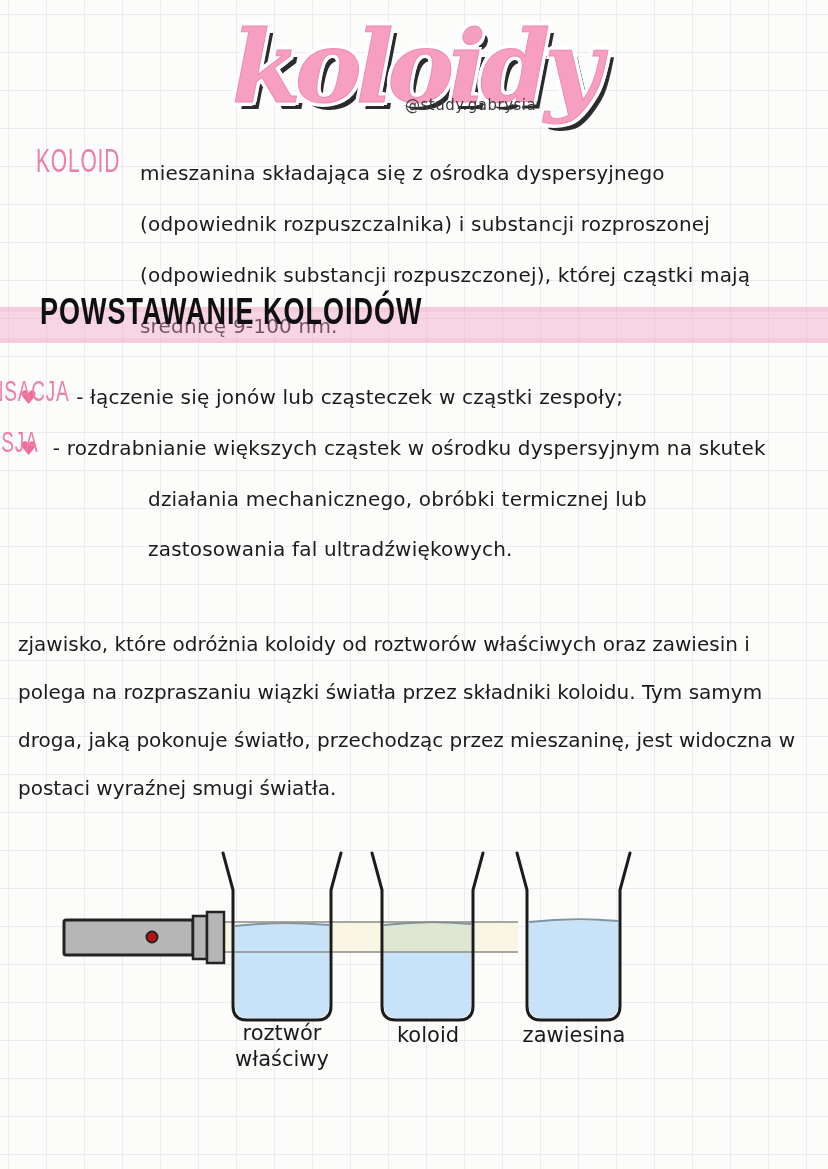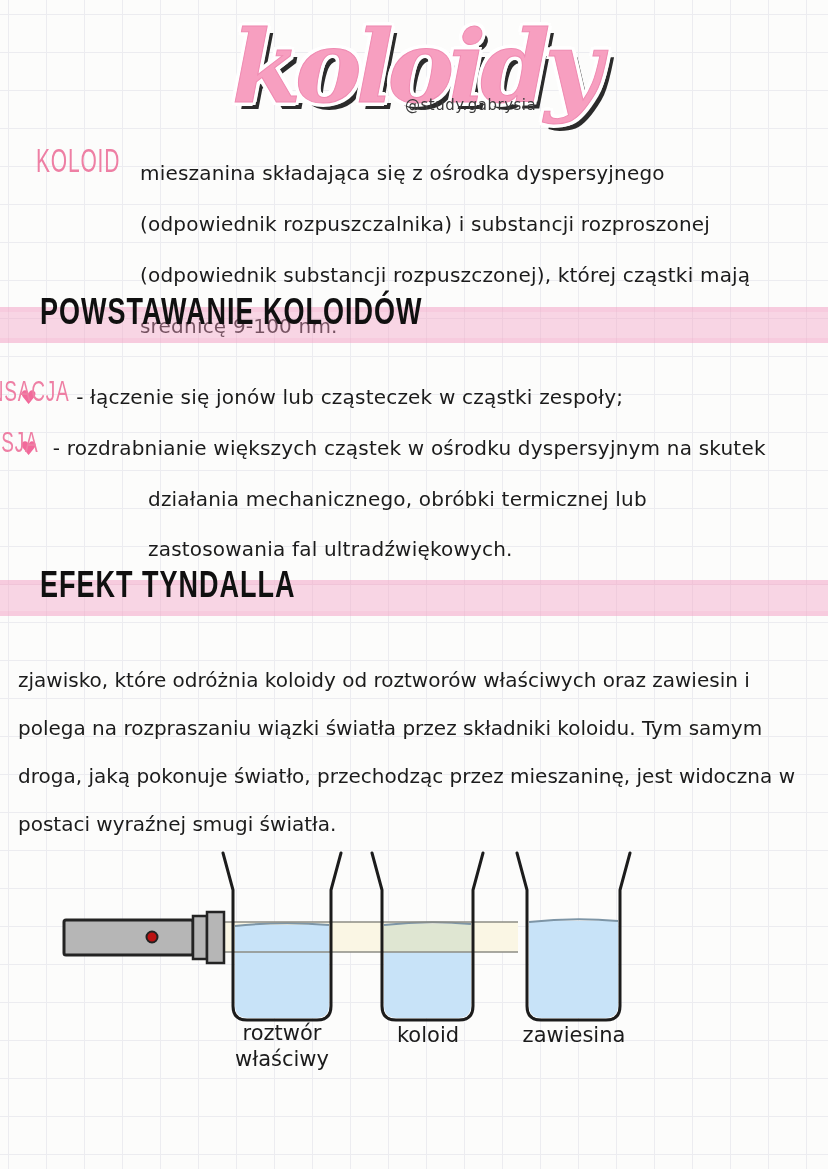--- a/index.html
+++ b/index.html
@@ -65,21 +65,21 @@
     transform:scaleY(1.35);transform-origin:left 60%;
     color:#101010;
   }
   #section1{top:296px;}
   #section2{top:569px;}
   
   .formation{position:absolute;top:372px;left:20px;width:762px;}
   .bullet{margin:0;padding-left:128px;text-indent:-128px;line-height:50px;font-size:20px;}
   .heart{color:#f2699b;font-size:19px;margin-right:9px;}
   
-  .tyndall{position:absolute;top:656px;left:18px;width:794px;}
+  .tyndall{position:absolute;top:620px;left:18px;width:794px;}
   .tyndall p{margin:0;line-height:48px;font-size:20px;}
   
   .diagram{position:absolute;top:848px;left:0;}
   .diagram text{
     font-family:"DejaVu Sans",sans-serif;font-size:21px;fill:#1b1b1b;
     text-anchor:middle;
   }
 </style>
 </head>
 <body>
@@ -101,24 +101,20 @@
     <h2>POWSTAWANIE KOLOIDÓW</h2>
   </div>
 
   <div class="formation">
     <p class="bullet hand"><span class="heart">♥</span><span class="pink-term tall">KONDENSACJA</span>
       <span>- łączenie się jonów lub cząsteczek w cząstki zespoły;</span></p>
     <p class="bullet hand"><span class="heart">♥</span><span class="pink-term tall">DYSPERSJA</span>
       <span>- rozdrabnianie większych cząstek w ośrodku dyspersyjnym na skutek działania mechanicznego, obróbki termicznej lub zastosowania fal ultradźwiękowych.</span></p>
   </div>
 
-  <div class="section-head" id="section2">
-    <div class="bar"></div>
-    <h2>EFEKT TYNDALLA</h2>
-  </div>
 
   <div class="tyndall">
     <p>zjawisko, które odróżnia koloidy od roztworów właściwych oraz zawiesin i polega na rozpraszaniu wiązki światła przez składniki koloidu. Tym samym droga, jaką pokonuje światło, przechodząc przez mieszaninę, jest widoczna w postaci wyraźnej smugi światła.</p>
   </div>
 
   <svg class="diagram" width="828" height="250" viewBox="0 0 828 250" xmlns="http://www.w3.org/2000/svg">
 
     <rect x="224" y="74" width="294" height="30" fill="#faf6e4"></rect>
 
     <path d="M235 77 L235 157 Q235 170 248 170 L316 170 Q329 170 329 157 L329 77 Z" fill="#c8e3f8"></path>

